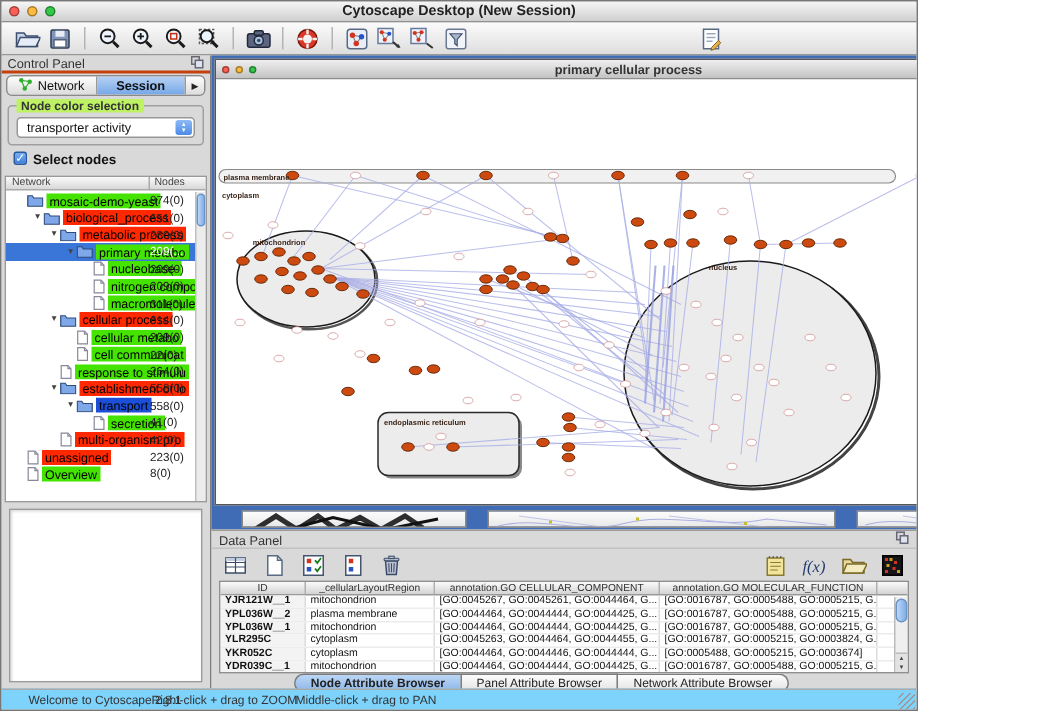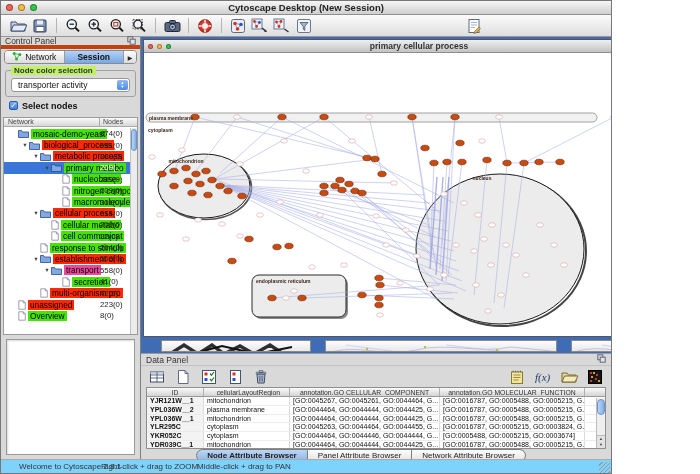--- a/index.html
+++ b/index.html
@@ -14,21 +14,21 @@
   .toolbar{position:absolute;left:0;top:14px;width:100%;height:22px;background:linear-gradient(#fbfbfb,#dedede);border-bottom:1px solid #979797;display:flex;align-items:center;padding-left:6px;}
   .tbi{display:inline-flex;align-items:center;justify-content:center;width:20px;height:18px;margin:0 1px;}
   .tb-sep{width:1px;height:15px;background:#b4b4b4;margin:0 5px;}
   .search-wrap{display:flex;align-items:center;margin-left:6px;margin-top:38px;}
   .search-label{font-size:8.5px;color:#222;margin-right:4px;}
   .search-box{display:flex;width:104px;height:13px;border:1px solid #8a8a8a;background:#fff;}
   .search-input{flex:1;border:0;outline:0;font-size:8px;padding:0 2px;font-family:"Liberation Sans",sans-serif;}
   .combo-btn{width:12px;background:linear-gradient(#f4f4f4,#d6d6d6);border-left:1px solid #9a9a9a;font-size:6px;color:#333;display:flex;align-items:center;justify-content:center;}
   
   .cpanel{position:absolute;left:0;top:36px;width:140px;bottom:14px;background:#d9d9d9;border-right:1px solid #7e7e7e;}
-  .cp-head{position:absolute;left:0;top:0;width:100%;height:12px;display:flex;align-items:center;justify-content:space-between;padding:0 4px;border-bottom:4px solid #c2410c;}
+  .cp-head{position:absolute;left:0;top:0;width:100%;height:12px;display:flex;align-items:center;justify-content:space-between;padding:0 4px;border-bottom:2px solid #c2410c;}
   .cp-head span{font-size:8.5px;color:#333;}
   .cp-tabs{position:absolute;left:3px;right:3px;top:13px;height:14px;display:flex;border:1px solid #8a8a8a;border-radius:4px;overflow:hidden;background:#eee;}
   .cp-tab{flex:1;display:flex;align-items:center;justify-content:center;gap:3px;font-size:8.5px;color:#111;background:linear-gradient(#fdfdfd,#dcdcdc);border-right:1px solid #9a9a9a;}
   .cp-tab.active{background:linear-gradient(#b7d1f3,#76a8e8);font-weight:bold;}
   .cp-tab-arrow{width:12px;display:flex;align-items:center;justify-content:center;font-size:6px;color:#222;background:linear-gradient(#fdfdfd,#dcdcdc);}
   .groupbox{position:absolute;left:4px;right:4px;top:33px;height:27px;border:1px solid #a0a0a0;border-radius:3px;}
   .groupbox .legend{position:absolute;top:-5px;left:5px;background:#bef264;padding:0 3px;font-size:8px;font-weight:bold;color:#333;}
   .dropdown{position:absolute;left:5px;right:5px;top:7px;height:14px;background:#fff;border:1px solid #979797;border-radius:3px;font-size:8.5px;color:#111;display:flex;align-items:center;padding-left:6px;}
   .dd-stepper{position:absolute;right:1px;top:1px;bottom:1px;width:11px;border-radius:2px;background:linear-gradient(#8fbaf4,#4c8be8);display:flex;flex-direction:column;align-items:center;justify-content:center;color:#fff;font-size:4.5px;line-height:4px;}
   .cb-row{position:absolute;left:8px;top:64px;height:12px;display:flex;align-items:flex-start;gap:4px;}
@@ -384,21 +384,21 @@
             <span class="tr-chip" style="background: rgb(255, 40, 0);">establishment of lo</span>
             <span class="tr-count">558(0)</span>
           </div>
           <div class="tree-row" style="padding-left: 39px;">
             <span class="tr-arrow">▼</span>
             <span class="tr-icon">
               <svg width="11" height="9" viewBox="0 0 11 9">
                 <path d="M0.5 8.5v-7h3l1 1.5h6v5.5z" fill="#7fa8e8" stroke="#2e4a7a" stroke-width="0.8"></path>
               </svg>
             </span>
-            <span class="tr-chip" style="background: #ec4899;">transport</span>
+            <span class="tr-chip" style="background: #1d4ed8;">transport</span>
             <span class="tr-count">558(0)</span>
           </div>
           <div class="tree-row" style="padding-left: 50px;">
             <span class="tr-arrow"></span>
             <span class="tr-icon">
               <svg width="8" height="10" viewBox="0 0 8 10">
                 <path d="M0.8 0.8h4.5l2 2v6.4H0.8z" fill="#fff" stroke="#889" stroke-width="0.8"></path>
                 <path d="M5.3 0.8v2h2" fill="none" stroke="#889" stroke-width="0.8"></path>
               </svg>
             </span>

